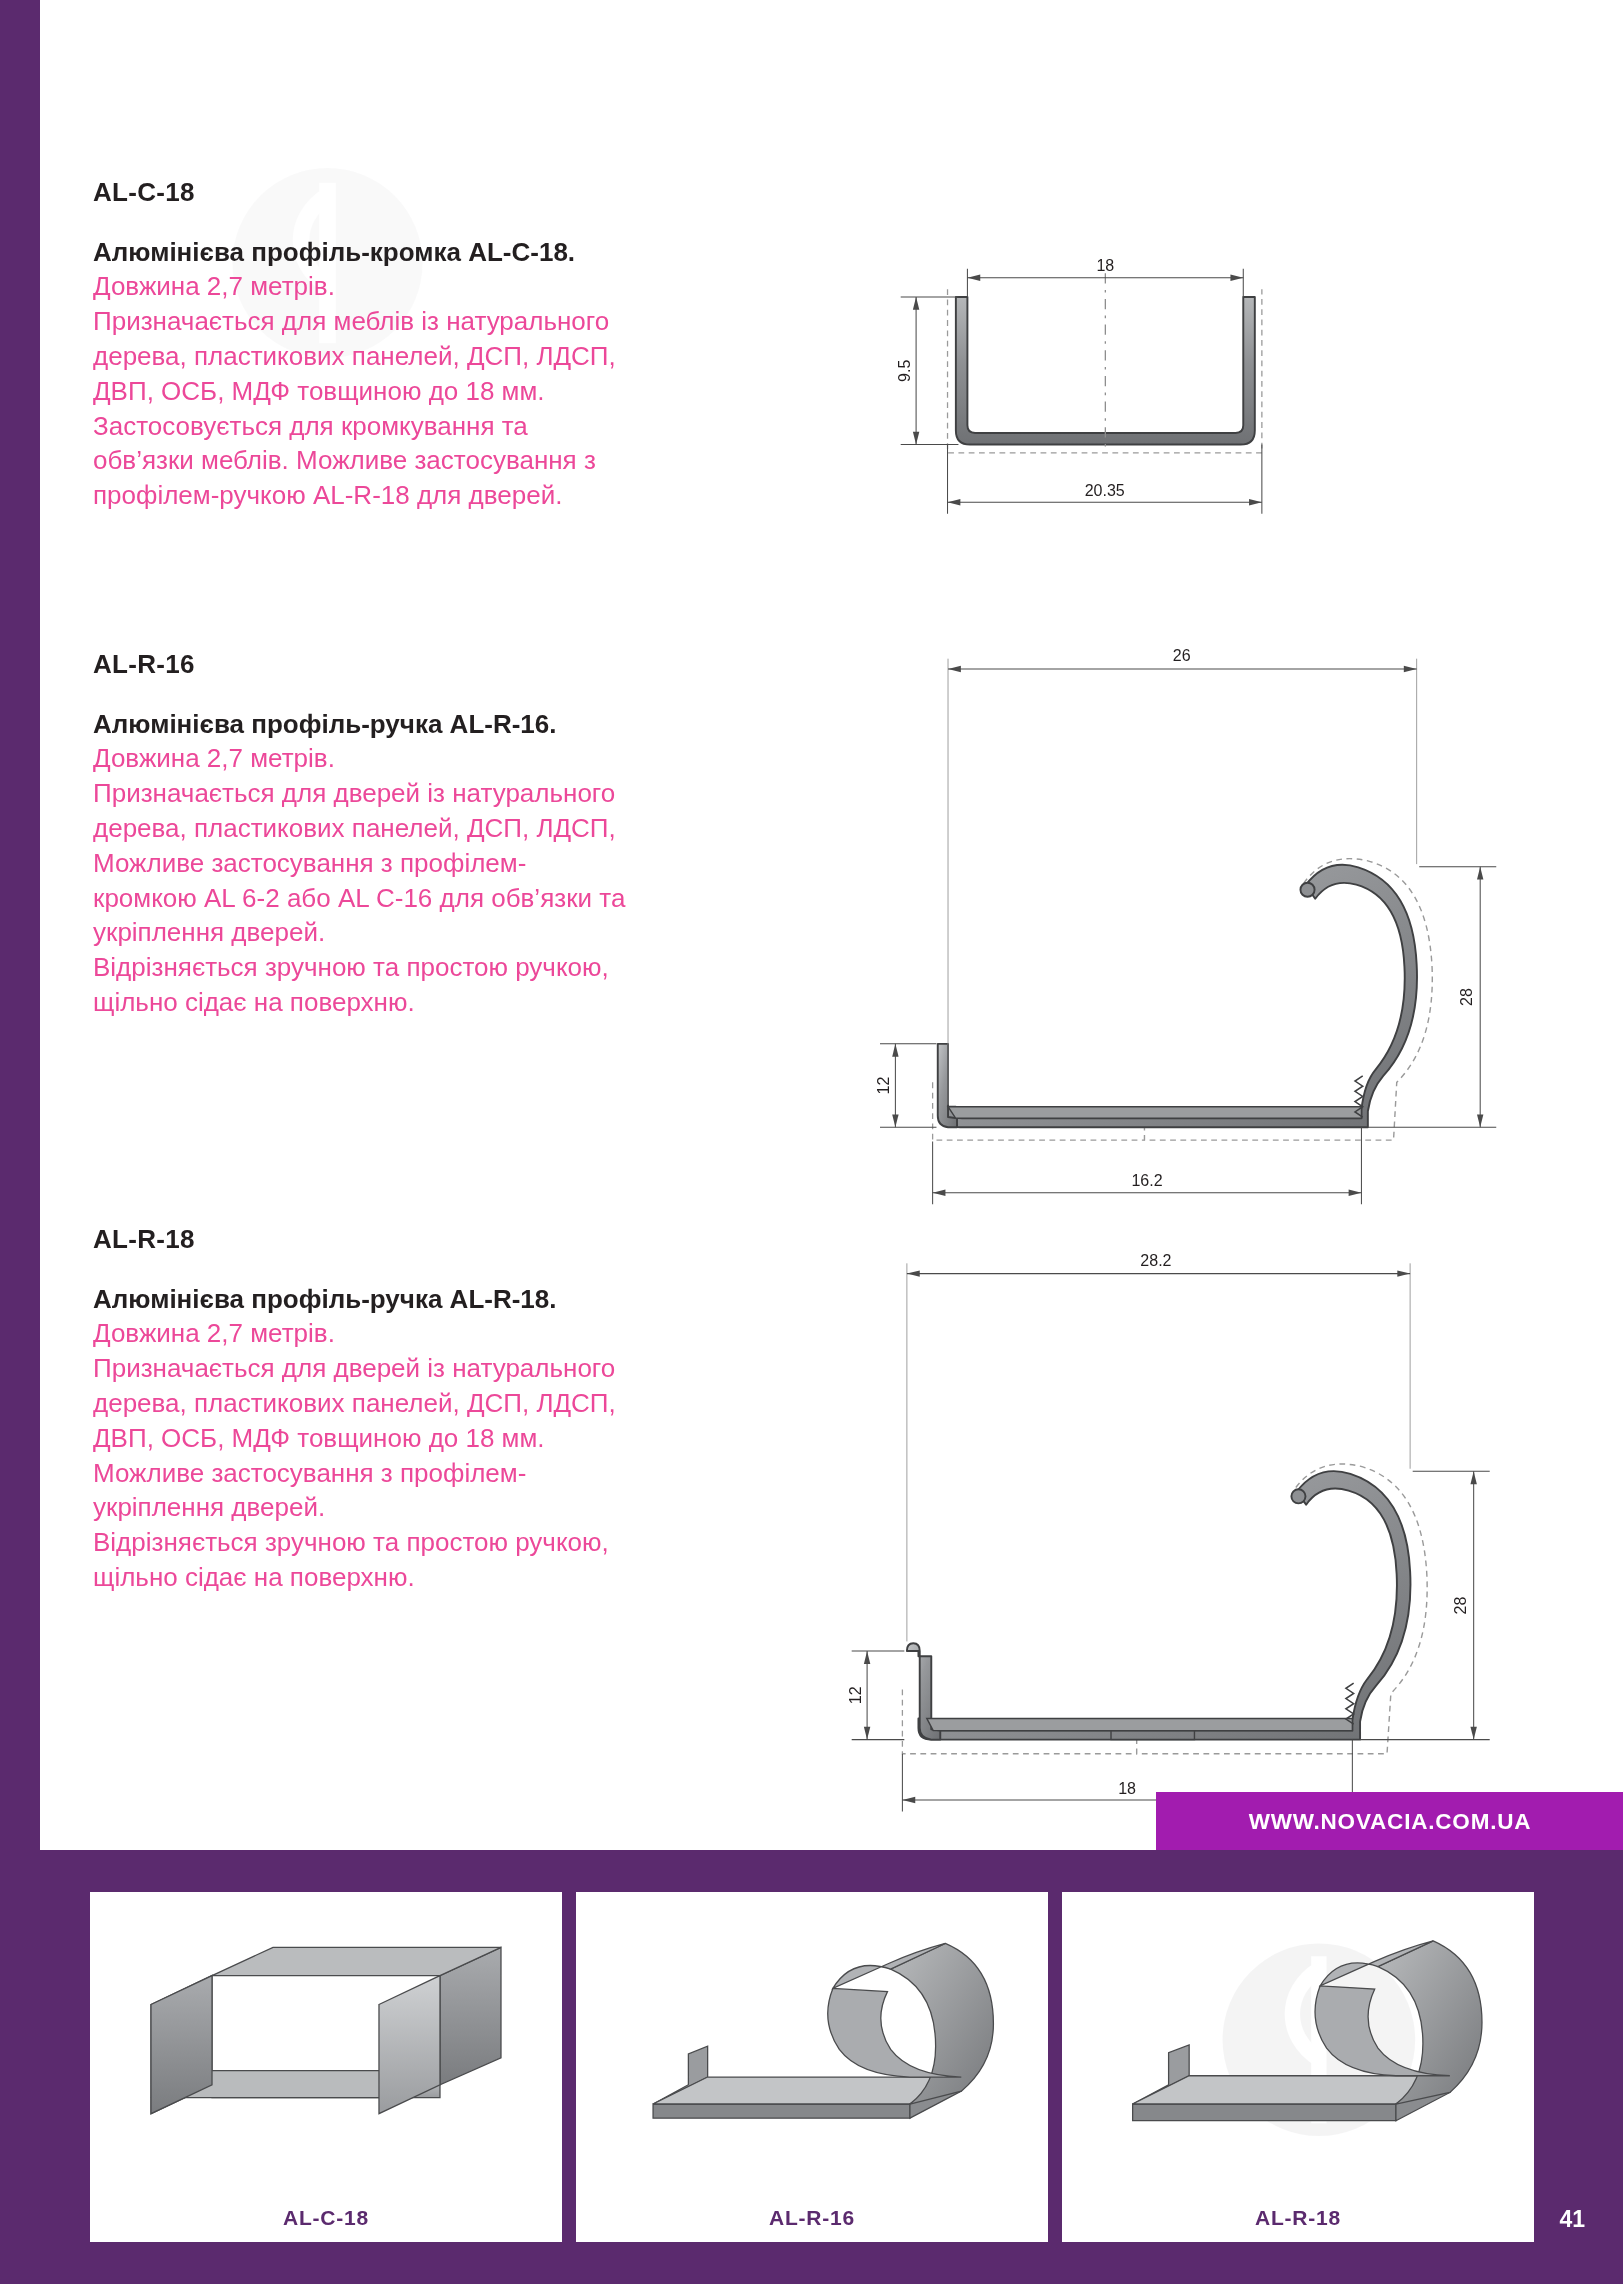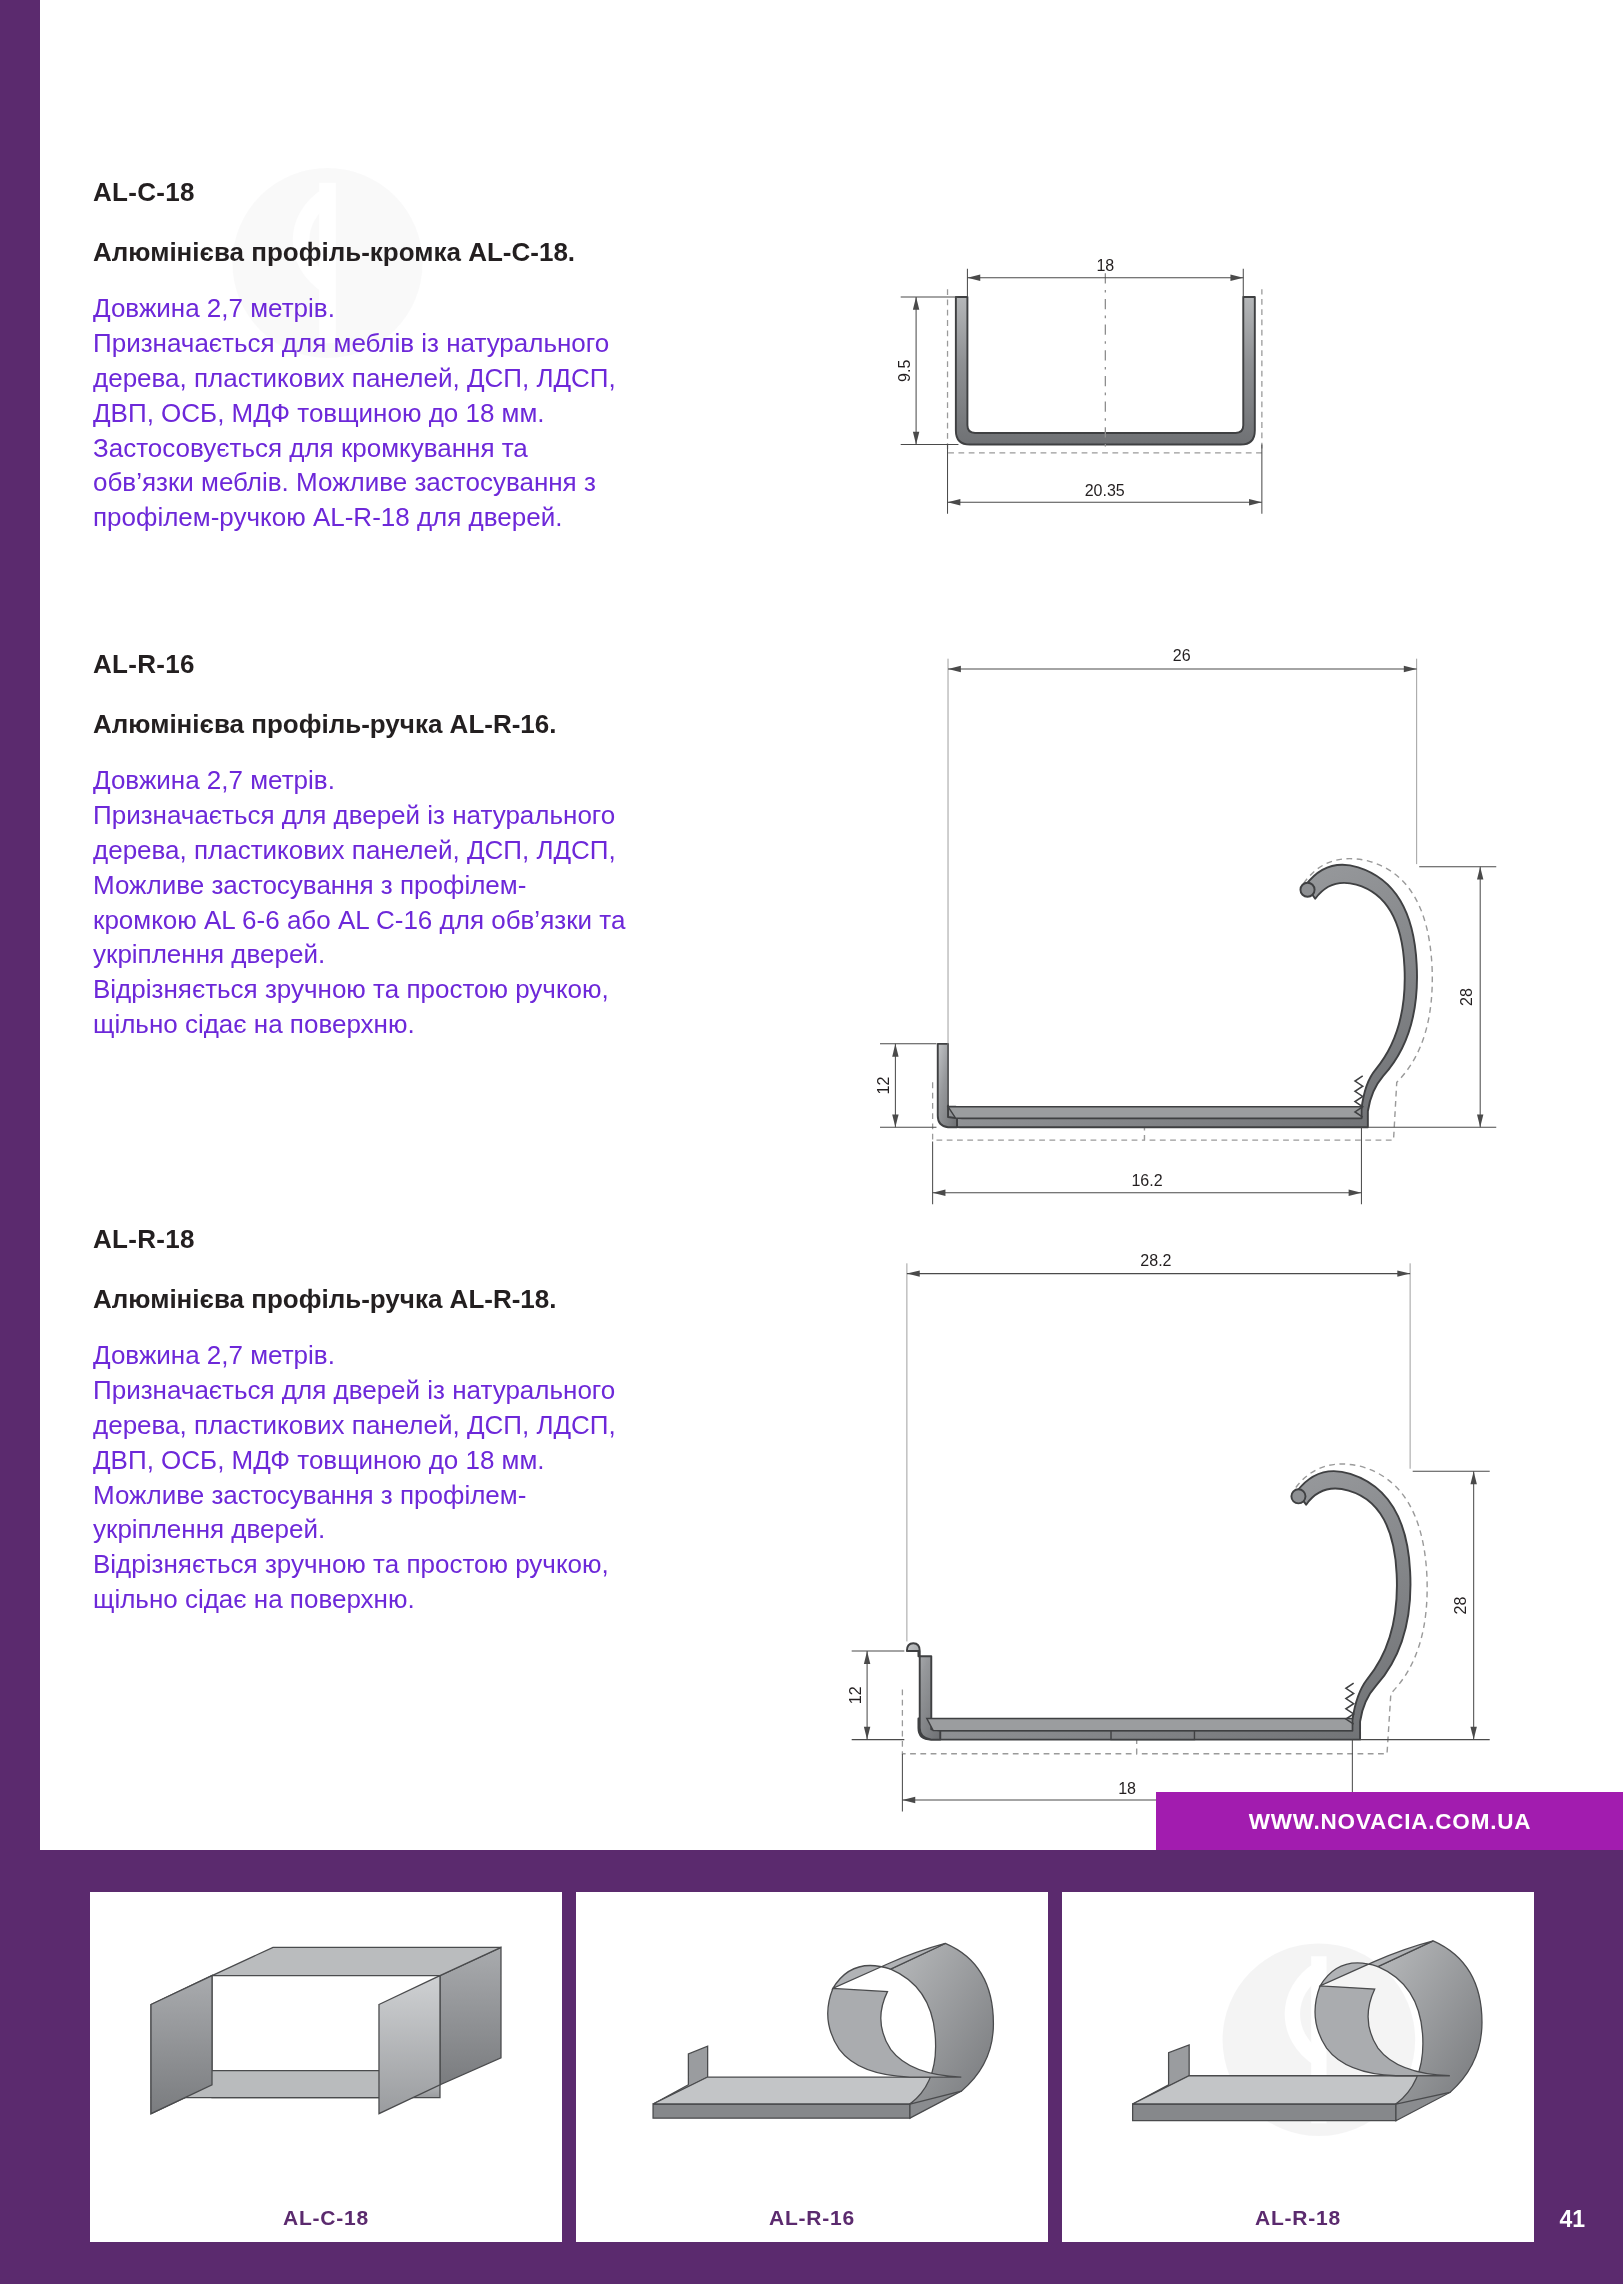--- a/index.html
+++ b/index.html
@@ -48,24 +48,23 @@
   }
   .lead {
     font-size: 26px;
     font-weight: bold;
     color: #231f20;
     margin-top: 27px;
     line-height: 1.32;
   }
   .body-text {
     font-size: 26px;
-    color: #6d28d9;
+    color: #ec4899;
     line-height: 1.34;
     font-weight: normal;
-    margin-top: 22px;
   }
   .body-text p { margin: 0; }
 
   
   .drawing {
     position: absolute;
   }
   .dim-text {
     font-family: "Liberation Sans", sans-serif;
     font-size: 25px;
@@ -213,21 +212,21 @@
   </svg>
 
   <div class="text-col" style="top:649px;">
     <div class="sku-title">AL-R-16</div>
     <div class="lead">Алюмінієва профіль-ручка AL-R-16.</div>
     <div class="body-text">
       <p>Довжина 2,7 метрів.</p>
       <p>Призначається для дверей із натурального</p>
       <p>дерева, пластикових панелей, ДСП, ЛДСП,</p>
       <p>Можливе застосування з профілем-</p>
-      <p>кромкою AL 6-6 або AL C-16 для обв’язки та</p>
+      <p>кромкою AL 6-2 або AL C-16 для обв’язки та</p>
       <p>укріплення дверей.</p>
       <p>Відрізняється зручною та простою ручкою,</p>
       <p>щільно сідає на поверхню.</p>
     </div>
   </div>
 
   <svg class="drawing" style="left:854px;top:633px;width:726px;height:597px" viewBox="0 0 1130 930">
     <defs>
       <linearGradient id="g2" x1="0" y1="0" x2="1" y2="1">
         <stop offset="0%" stop-color="#c3c5c7"></stop>

